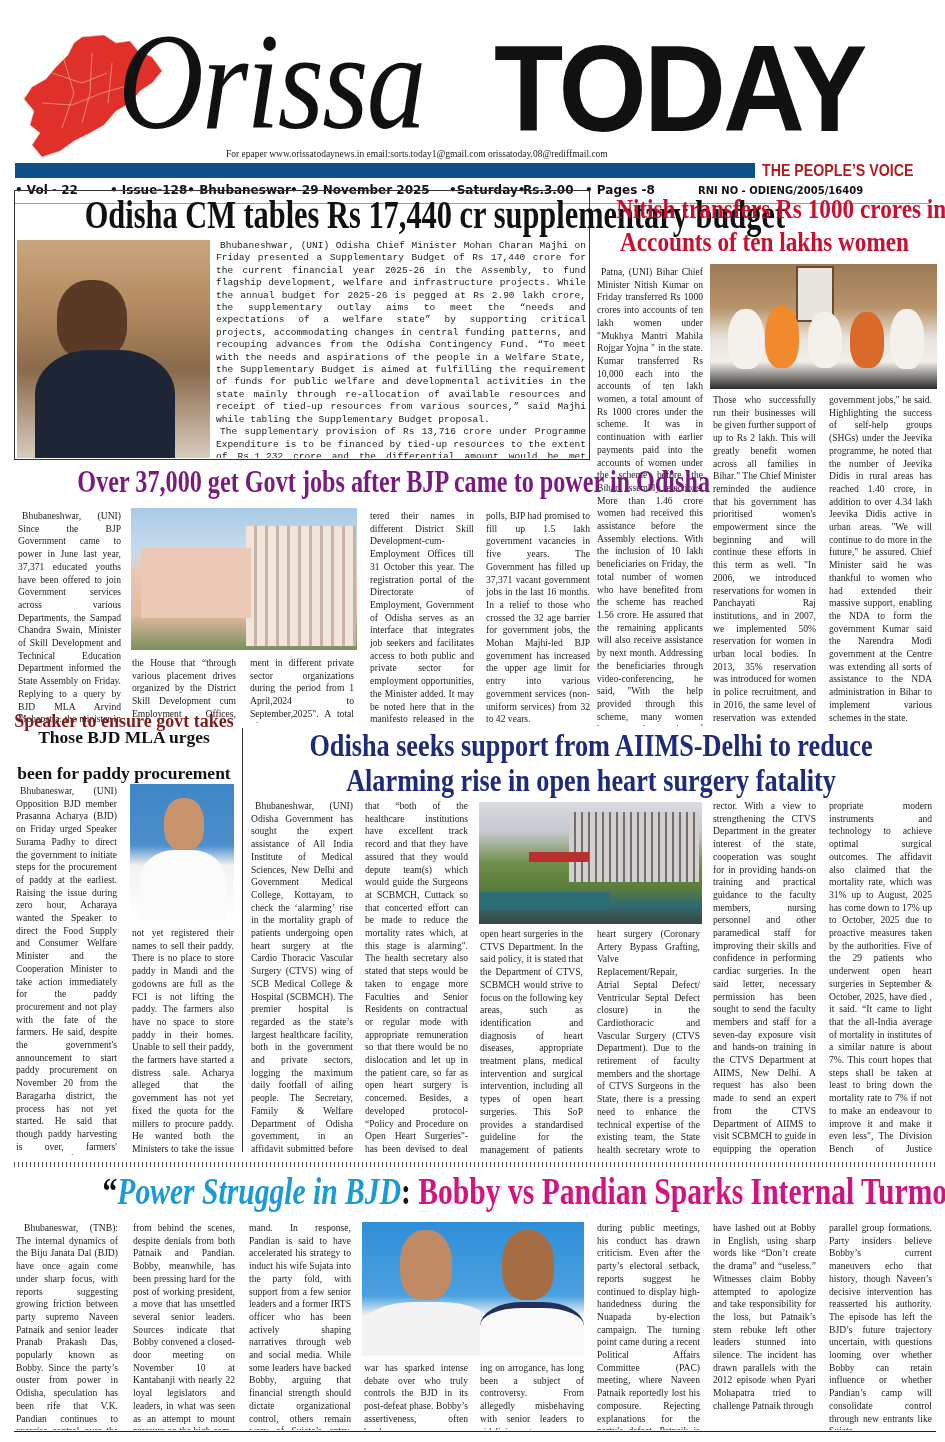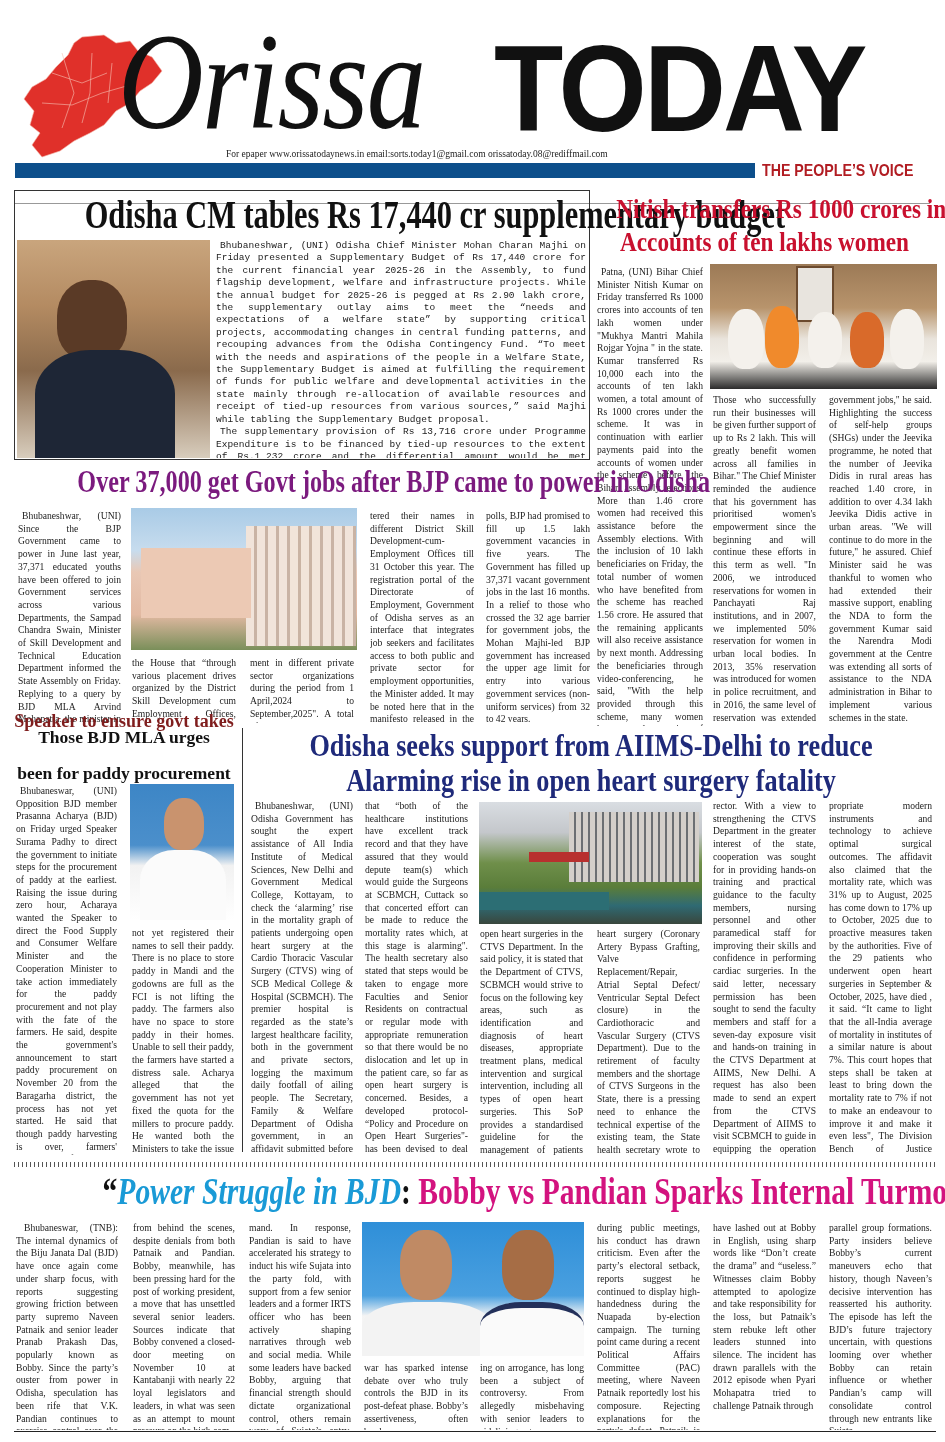--- a/index.html
+++ b/index.html
@@ -44,20 +44,29 @@
 <header class="masthead">
   <svg class="map-logo" viewBox="0 0 170 125">
     <path d="M70 4 L92 2 L104 10 L118 8 L126 18 L140 24 L150 38 L140 50 L128 58 L118 70 L104 78 L92 92 L78 100 L62 108 L48 118 L30 124 L20 112 L28 100 L18 92 L22 78 L12 66 L20 54 L34 46 L44 34 L56 22 L62 10 Z" fill="#e0302a" stroke="#f4b5a8" stroke-width="0.6"></path>
     <path d="M40 40 L70 50 L95 40 M30 70 L60 72 L90 60 L118 52 M50 20 L62 60 L50 95 M80 20 L78 60 L70 90 M100 30 L96 70" fill="none" stroke="#f6c2b6" stroke-width="0.6"></path>
   </svg>
   <div class="title-orissa">Orissa</div>
   <div class="title-today">TODAY</div>
   <div class="contact-line">For epaper www.orissatodaynews.in email:sorts.today1@gmail.com orissatoday.08@rediffmail.com</div>
   <div class="blue-bar"></div>
   <div class="tagline">THE PEOPLE’S VOICE</div>
+  <div class="dateline">
+    <span style="left:0px">• Vol - 22</span>
+    <span style="left:95px">• Issue-128• Bhubaneswar</span>
+    <span style="left:275px">• 29 November 2025</span>
+    <span style="left:434px">•Saturday•</span>
+    <span style="left:508px">Rs.3.00</span>
+    <span style="left:570px">•  Pages -8</span>
+    <span class="rni" style="left:683px">RNI NO - ODIENG/2005/16409</span>
+  </div>
   <div class="dateline-rule"></div>
 </header>
 
 <section>
   <div class="a1-border"></div>
   <h1 class="headline" style="left:16px; top:193px; width:572px; font-size:40px; line-height:44px; color:#111; transform:scaleX(0.76);">Odisha CM tables Rs 17,440 cr supplementary budget</h1>
   <div class="photo ph-cm" style="left:17px; top:240px; width:193px; height:218px;">
     <div class="person" style="left:40px; top:40px; width:70px; height:80px; background:#5a3a26;"></div>
     <div class="person" style="left:18px; top:110px; width:140px; height:110px; background:#1e2636; border-radius:40% 40% 0 0;"></div>
   </div>

